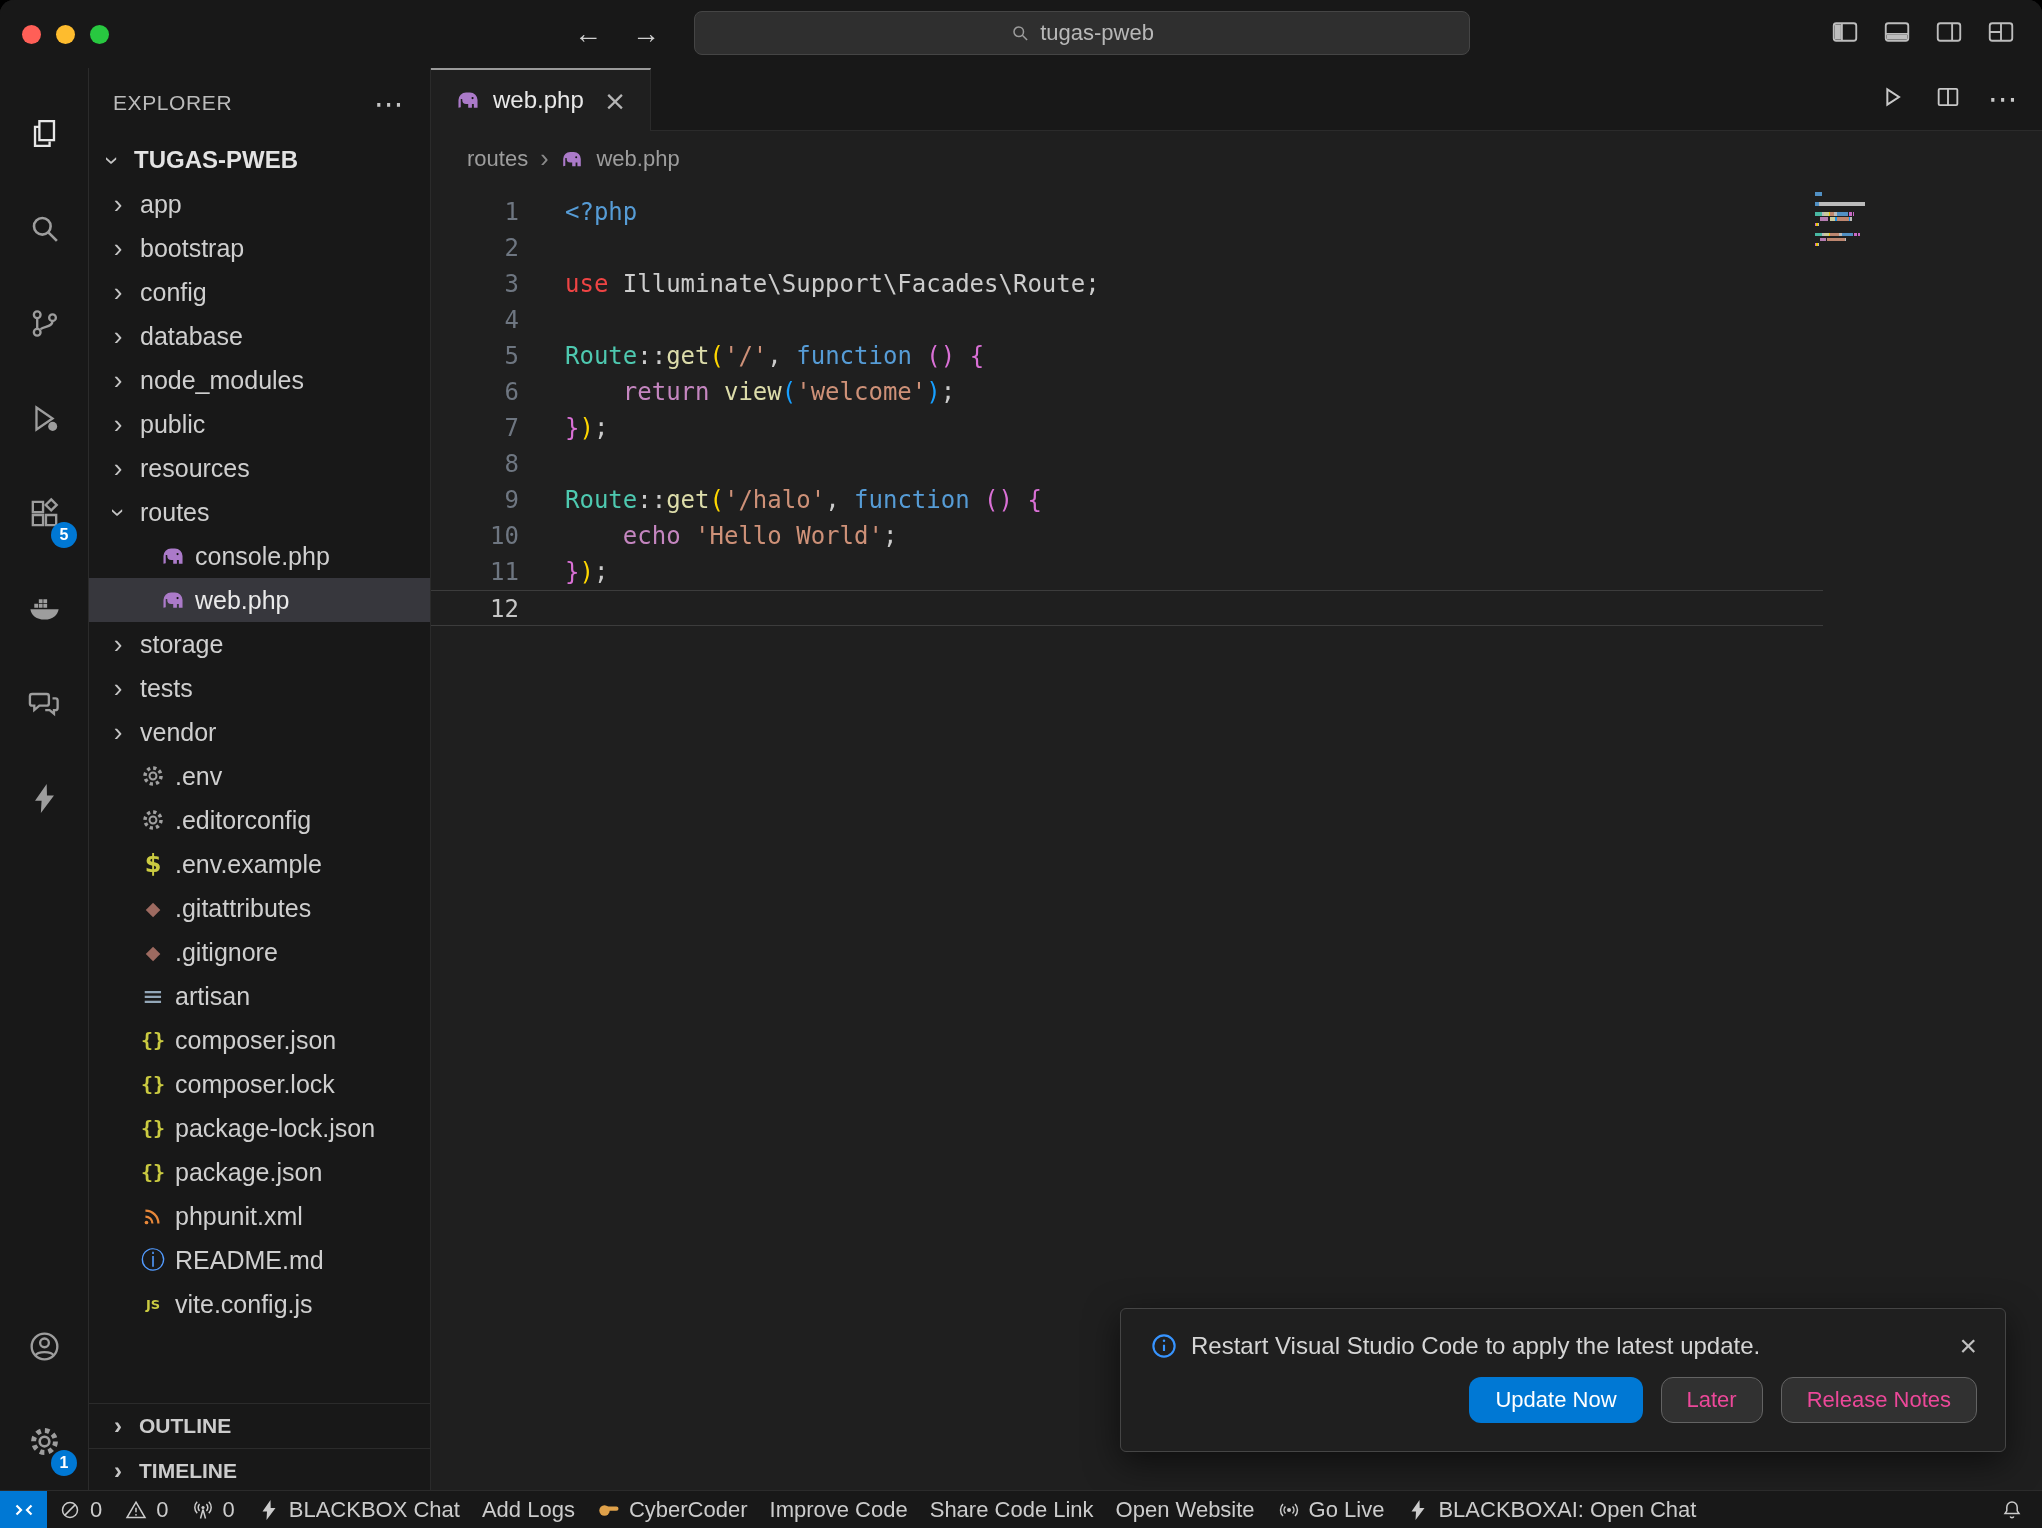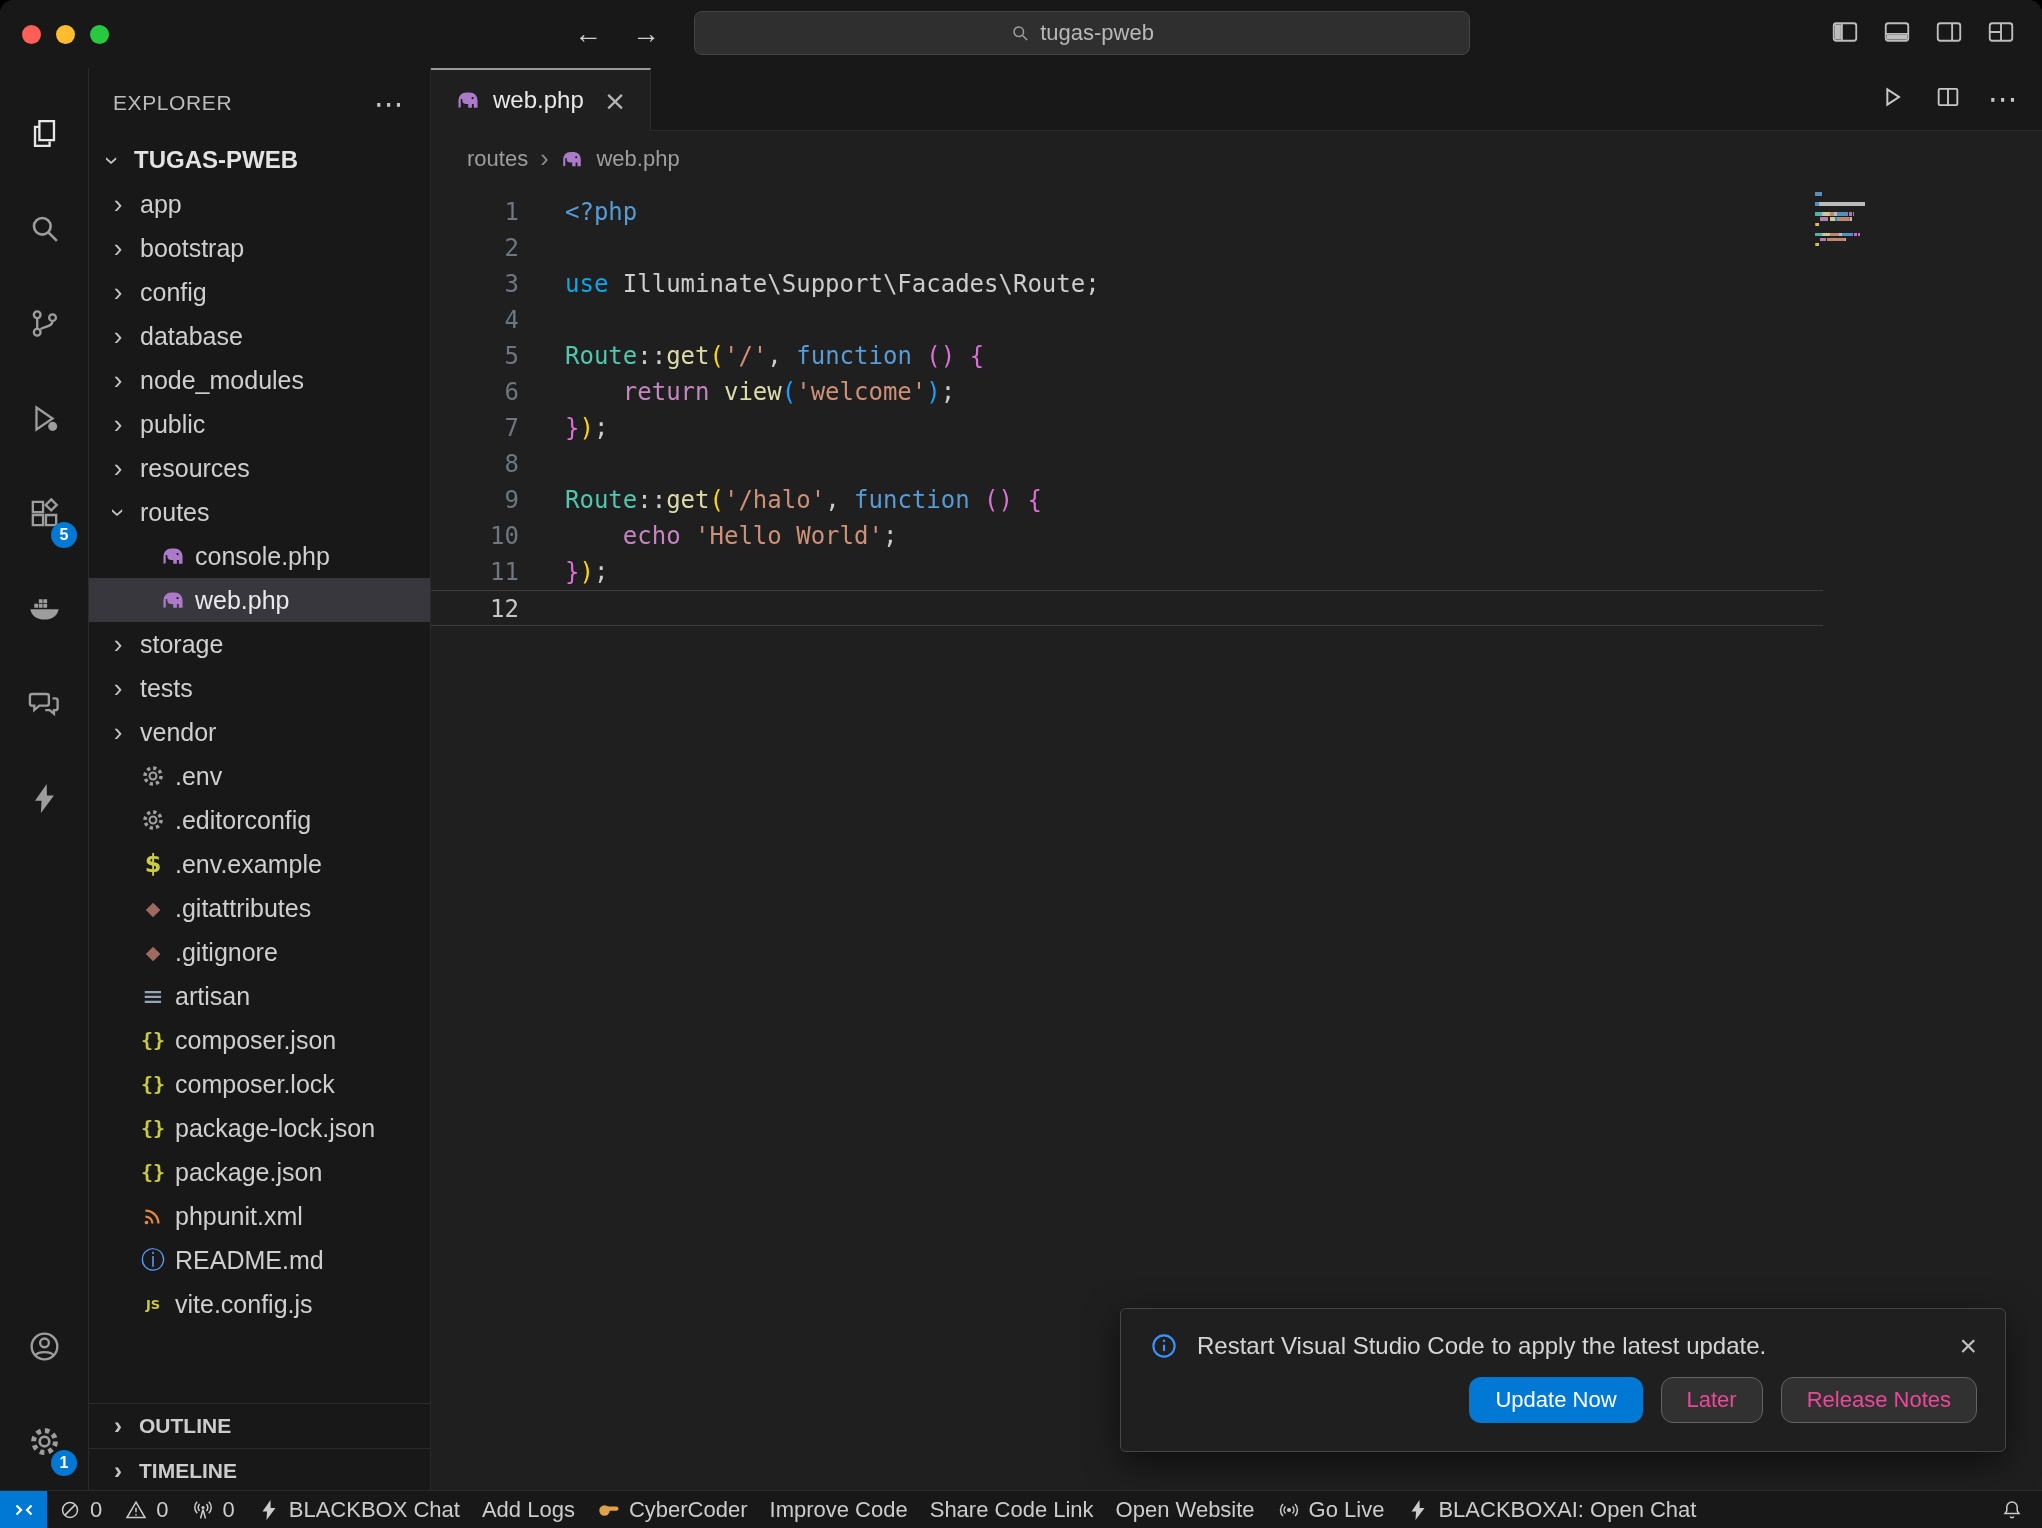--- a/index.html
+++ b/index.html
@@ -75,21 +75,21 @@
   .ln{width:88px;text-align:right;color:#6e7681;flex:none;}
   .ln.act{color:#c6c6c6;}
   .lc{padding-left:46px;white-space:pre;}
   .minimap{position:absolute;top:6px;right:135px;width:92px;}
   .mm-row{display:flex;height:3.5px;margin-bottom:1.6px;}
   .mm-tok{height:100%;display:inline-block;opacity:.9;}
 
   
   .toast{position:absolute;left:1120px;top:1308px;width:886px;height:144px;background:#1f1f1f;border:1px solid #454545;
     border-radius:6px;box-shadow:0 10px 34px rgba(0,0,0,.55);padding:22px 28px;box-sizing:border-box;}
-  .toast-row1{display:flex;align-items:center;gap:18px;}
+  .toast-row1{display:flex;align-items:center;gap:12px;}
   .toast-ic{width:30px;height:30px;flex:none;}
   .toast-msg{flex:1;font-size:24px;color:#d5d5d5;}
   .toast-close{font-size:30px;color:#c0c0c0;cursor:pointer;line-height:1;}
   .toast-btns{display:flex;justify-content:flex-end;gap:18px;margin-top:16px;}
   .nbtn{height:46px;padding:0 25px;border-radius:12px;font-size:22px;font-family:inherit;border:1px solid transparent;cursor:pointer;}
   .nbtn.primary{background:var(--accent);color:#fff;}
   .nbtn.secondary{background:#313131;border-color:#636363;color:#ec4899;}
 
   
   .statusbar{position:absolute;left:0;right:0;bottom:0;height:37px;background:#181818;border-top:1px solid #2b2b2b;
@@ -478,21 +478,21 @@
           <div class="cl">
             <span class="ln">1</span>
             <span class="lc"><span style="color:#569cd6">&lt;?php</span></span>
           </div>
           <div class="cl">
             <span class="ln">2</span>
             <span class="lc"></span>
           </div>
           <div class="cl">
             <span class="ln">3</span>
-            <span class="lc"><span style="color:#0ea5e9">use</span><span style="color:#cccccc"> Illuminate\Support\Facades\Route;</span></span>
+            <span class="lc"><span style="color:#ef4444">use</span><span style="color:#cccccc"> Illuminate\Support\Facades\Route;</span></span>
           </div>
           <div class="cl">
             <span class="ln">4</span>
             <span class="lc"></span>
           </div>
           <div class="cl">
             <span class="ln">5</span>
             <span class="lc"><span style="color:#4ec9b0">Route</span><span style="color:#cccccc">::</span><span style="color:#dcdcaa">get</span><span style="color:#ffd700">(</span><span style="color:#ce9178">'/'</span><span style="color:#cccccc">, </span><span style="color:#569cd6">function</span><span style="color:#cccccc"> </span><span style="color:#da70d6">()</span><span style="color:#cccccc"> </span><span style="color:#da70d6">{</span></span>
           </div>
           <div class="cl">

